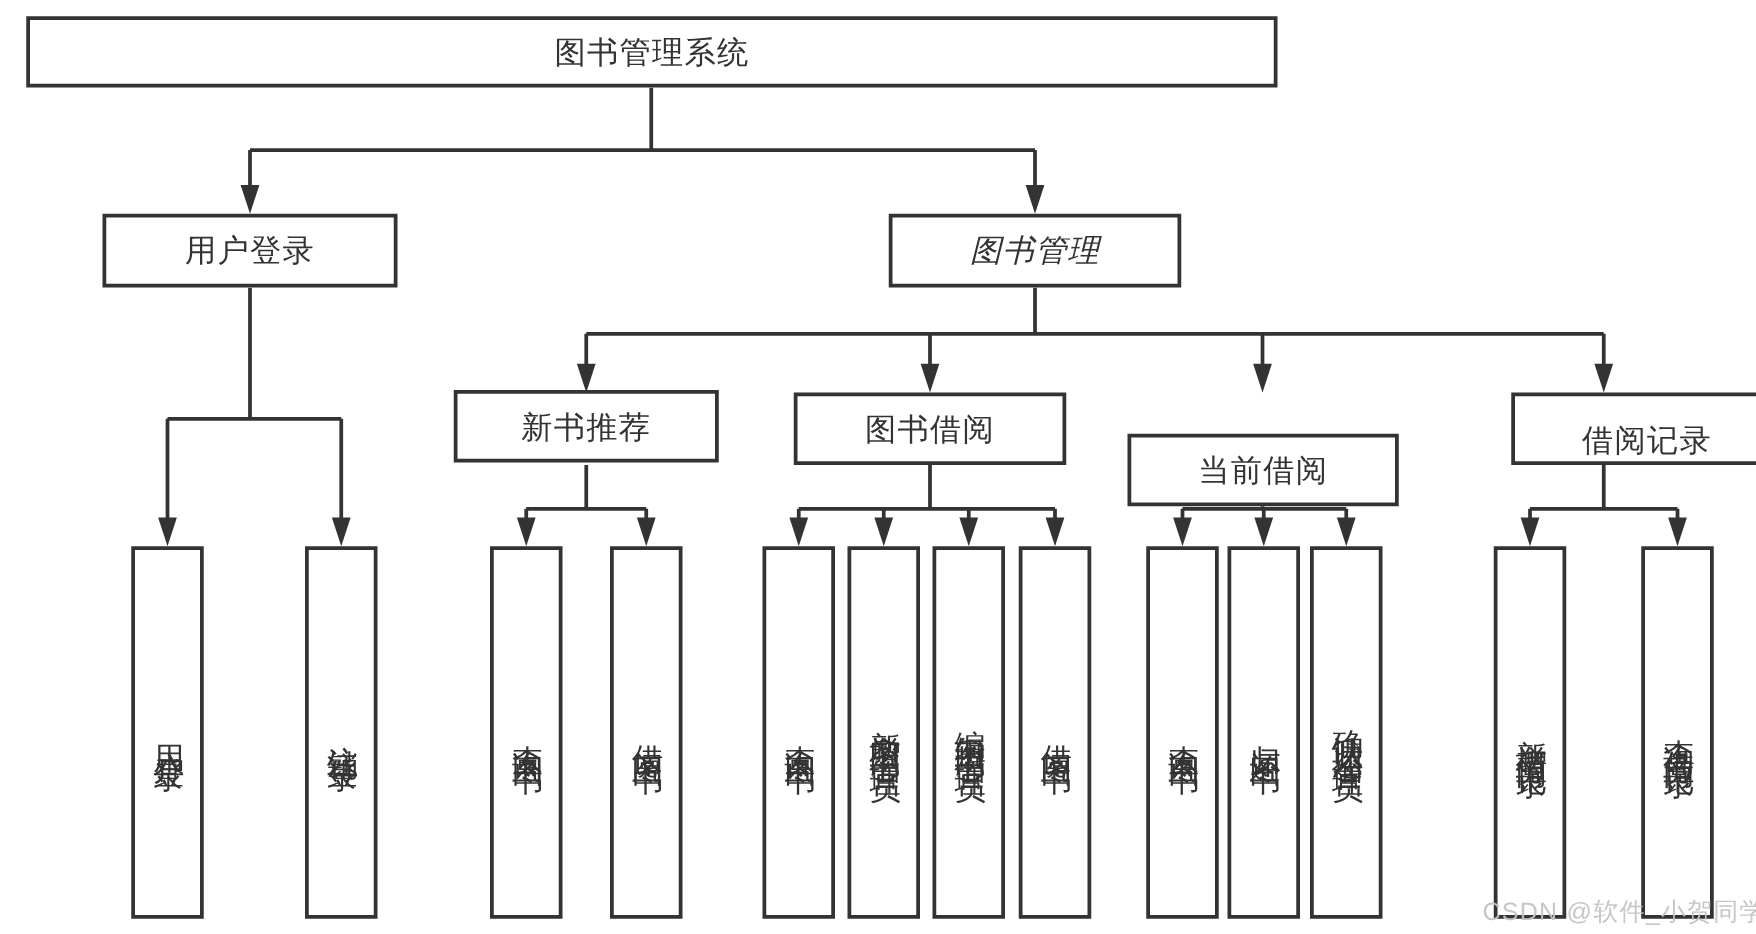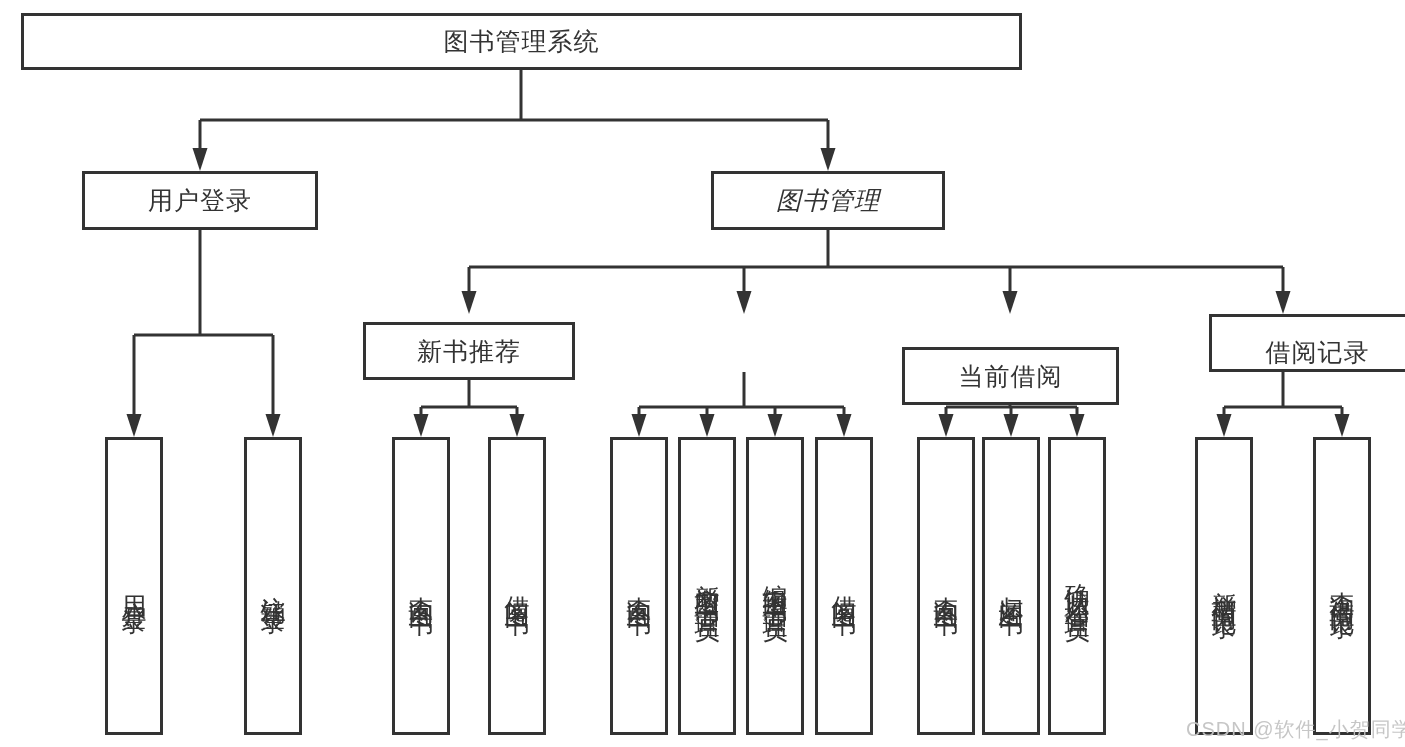--- a/index.html
+++ b/index.html
@@ -141,22 +141,25 @@
     <span>图书管理系统</span>
   </div>
 
   <div class="node hnode" style="left:82px; top:171px; width:236px; height:59px;">
     <span>用户登录</span>
   </div>
   <div class="node hnode" style="left:711px; top:171px; width:234px; height:59px;font-style:italic;">
     <span>图书管理</span>
   </div>
 
-  <div class="node hnode" style="left:363px; top:322px; width:212px; height:58px;">
+  <div class="node hnode" style="left:363px; top:312px; width:212px; height:58px;">
     <span>新书推荐</span>
+  </div>
+  <div class="node hnode" style="left:635px; top:314px; width:218px; height:58px;">
+    <span>图书借阅</span>
   </div>
   <div class="node hnode" style="left:902px; top:314px; width:217px; height:58px;margin-top:33px;">
     <span>当前借阅</span>
   </div>
   <div class="node hnode" style="left:1209px; top:314px; width:217px; height:58px;align-items:flex-end;">
     <span>借阅记录</span>
   </div>
 
   <div class="node vnode" style="left:105px; top:437px; width:58px; height:298px;">
     <span class="vtext">用户登录</span>

